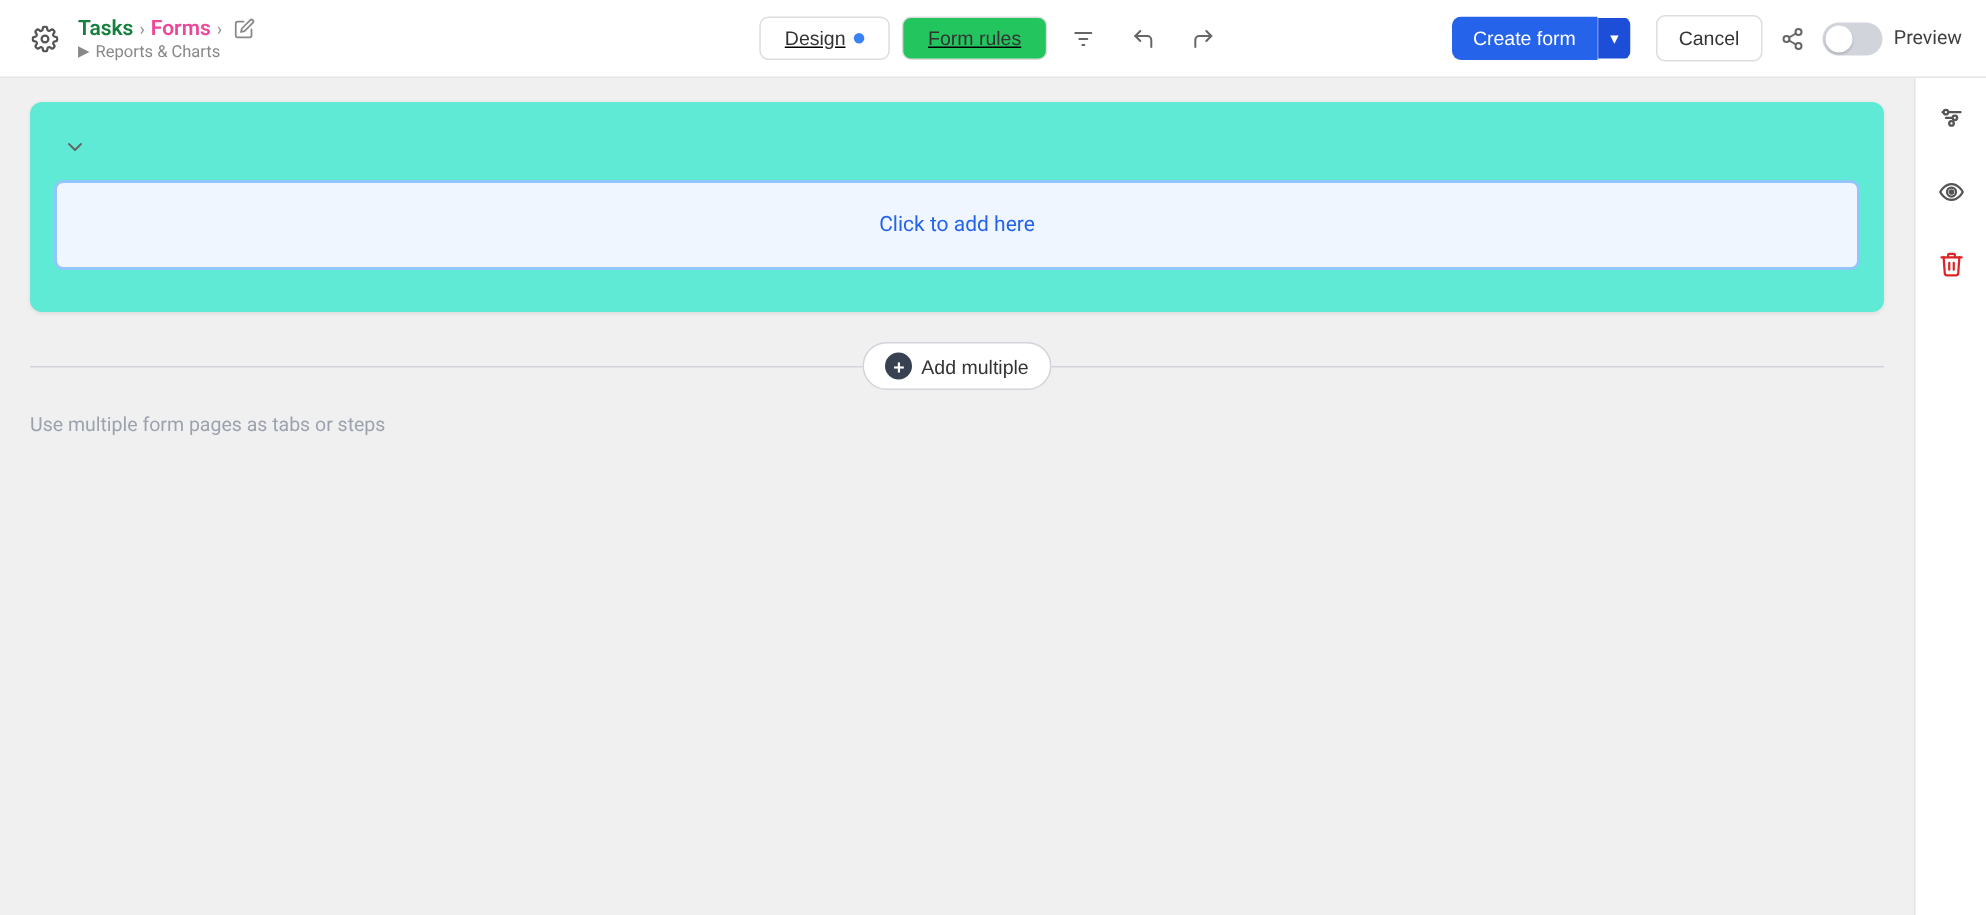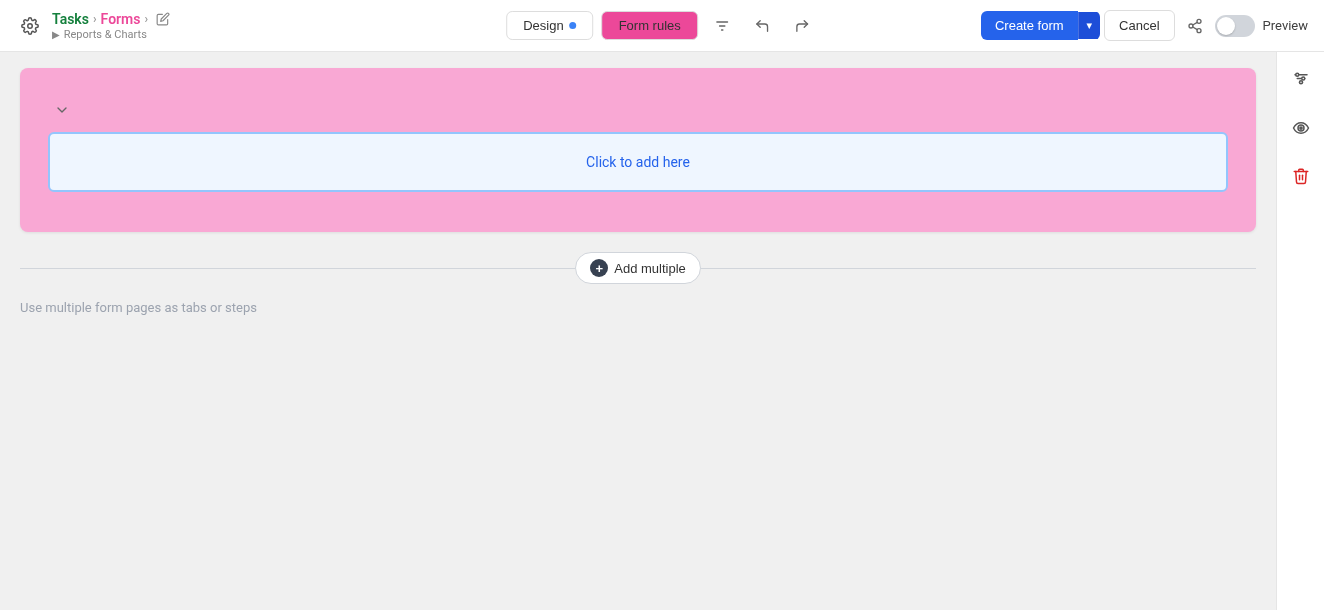--- a/index.html
+++ b/index.html
@@ -86,29 +86,30 @@
       font-size: 10px;
     }
 
     .topbar-center {
       display: flex;
       align-items: center;
       gap: 8px;
       position: absolute;
       left: 50%;
       transform: translateX(-50%);
+      text-decoration: underline;
     }
     .tab-btn {
       padding: 6px 16px;
       border-radius: 6px;
       font-size: 13px;
       font-weight: 500;
       cursor: pointer;
       border: 1px solid #ddd;
-      background: #ec4899;
+      background: #22c55e;
       color: #333;
       display: flex;
       align-items: center;
       gap: 6px;
     }
     .tab-btn.active {
       border-color: #ddd;
       background: #fff;
       color: #333;
     }
@@ -164,20 +165,21 @@
     }
 
     .cancel-btn {
       padding: 7px 14px;
       border-radius: 6px;
       border: 1px solid #ddd;
       background: #fff;
       font-size: 13px;
       color: #333;
       cursor: pointer;
+      margin-left: 13px;
     }
 
     .toggle-wrap {
       display: flex;
       align-items: center;
       gap: 8px;
     }
     .toggle {
       width: 40px;
       height: 22px;
@@ -212,23 +214,23 @@
     
     .form-area {
       flex: 1;
       padding: 16px 20px;
       overflow-y: auto;
       background: #f0f0f0;
     }
 
     
     .form-card {
-      background: #f9a8d4;
+      background: #5eead4;
       border-radius: 8px;
-      padding: 28px;
+      padding: 16px;
       margin-bottom: 0;
       box-shadow: 0 1px 3px rgba(0,0,0,0.08);
       position: relative;
     }
 
     .collapse-btn {
       width: 28px;
       height: 28px;
       display: flex;
       align-items: center;

